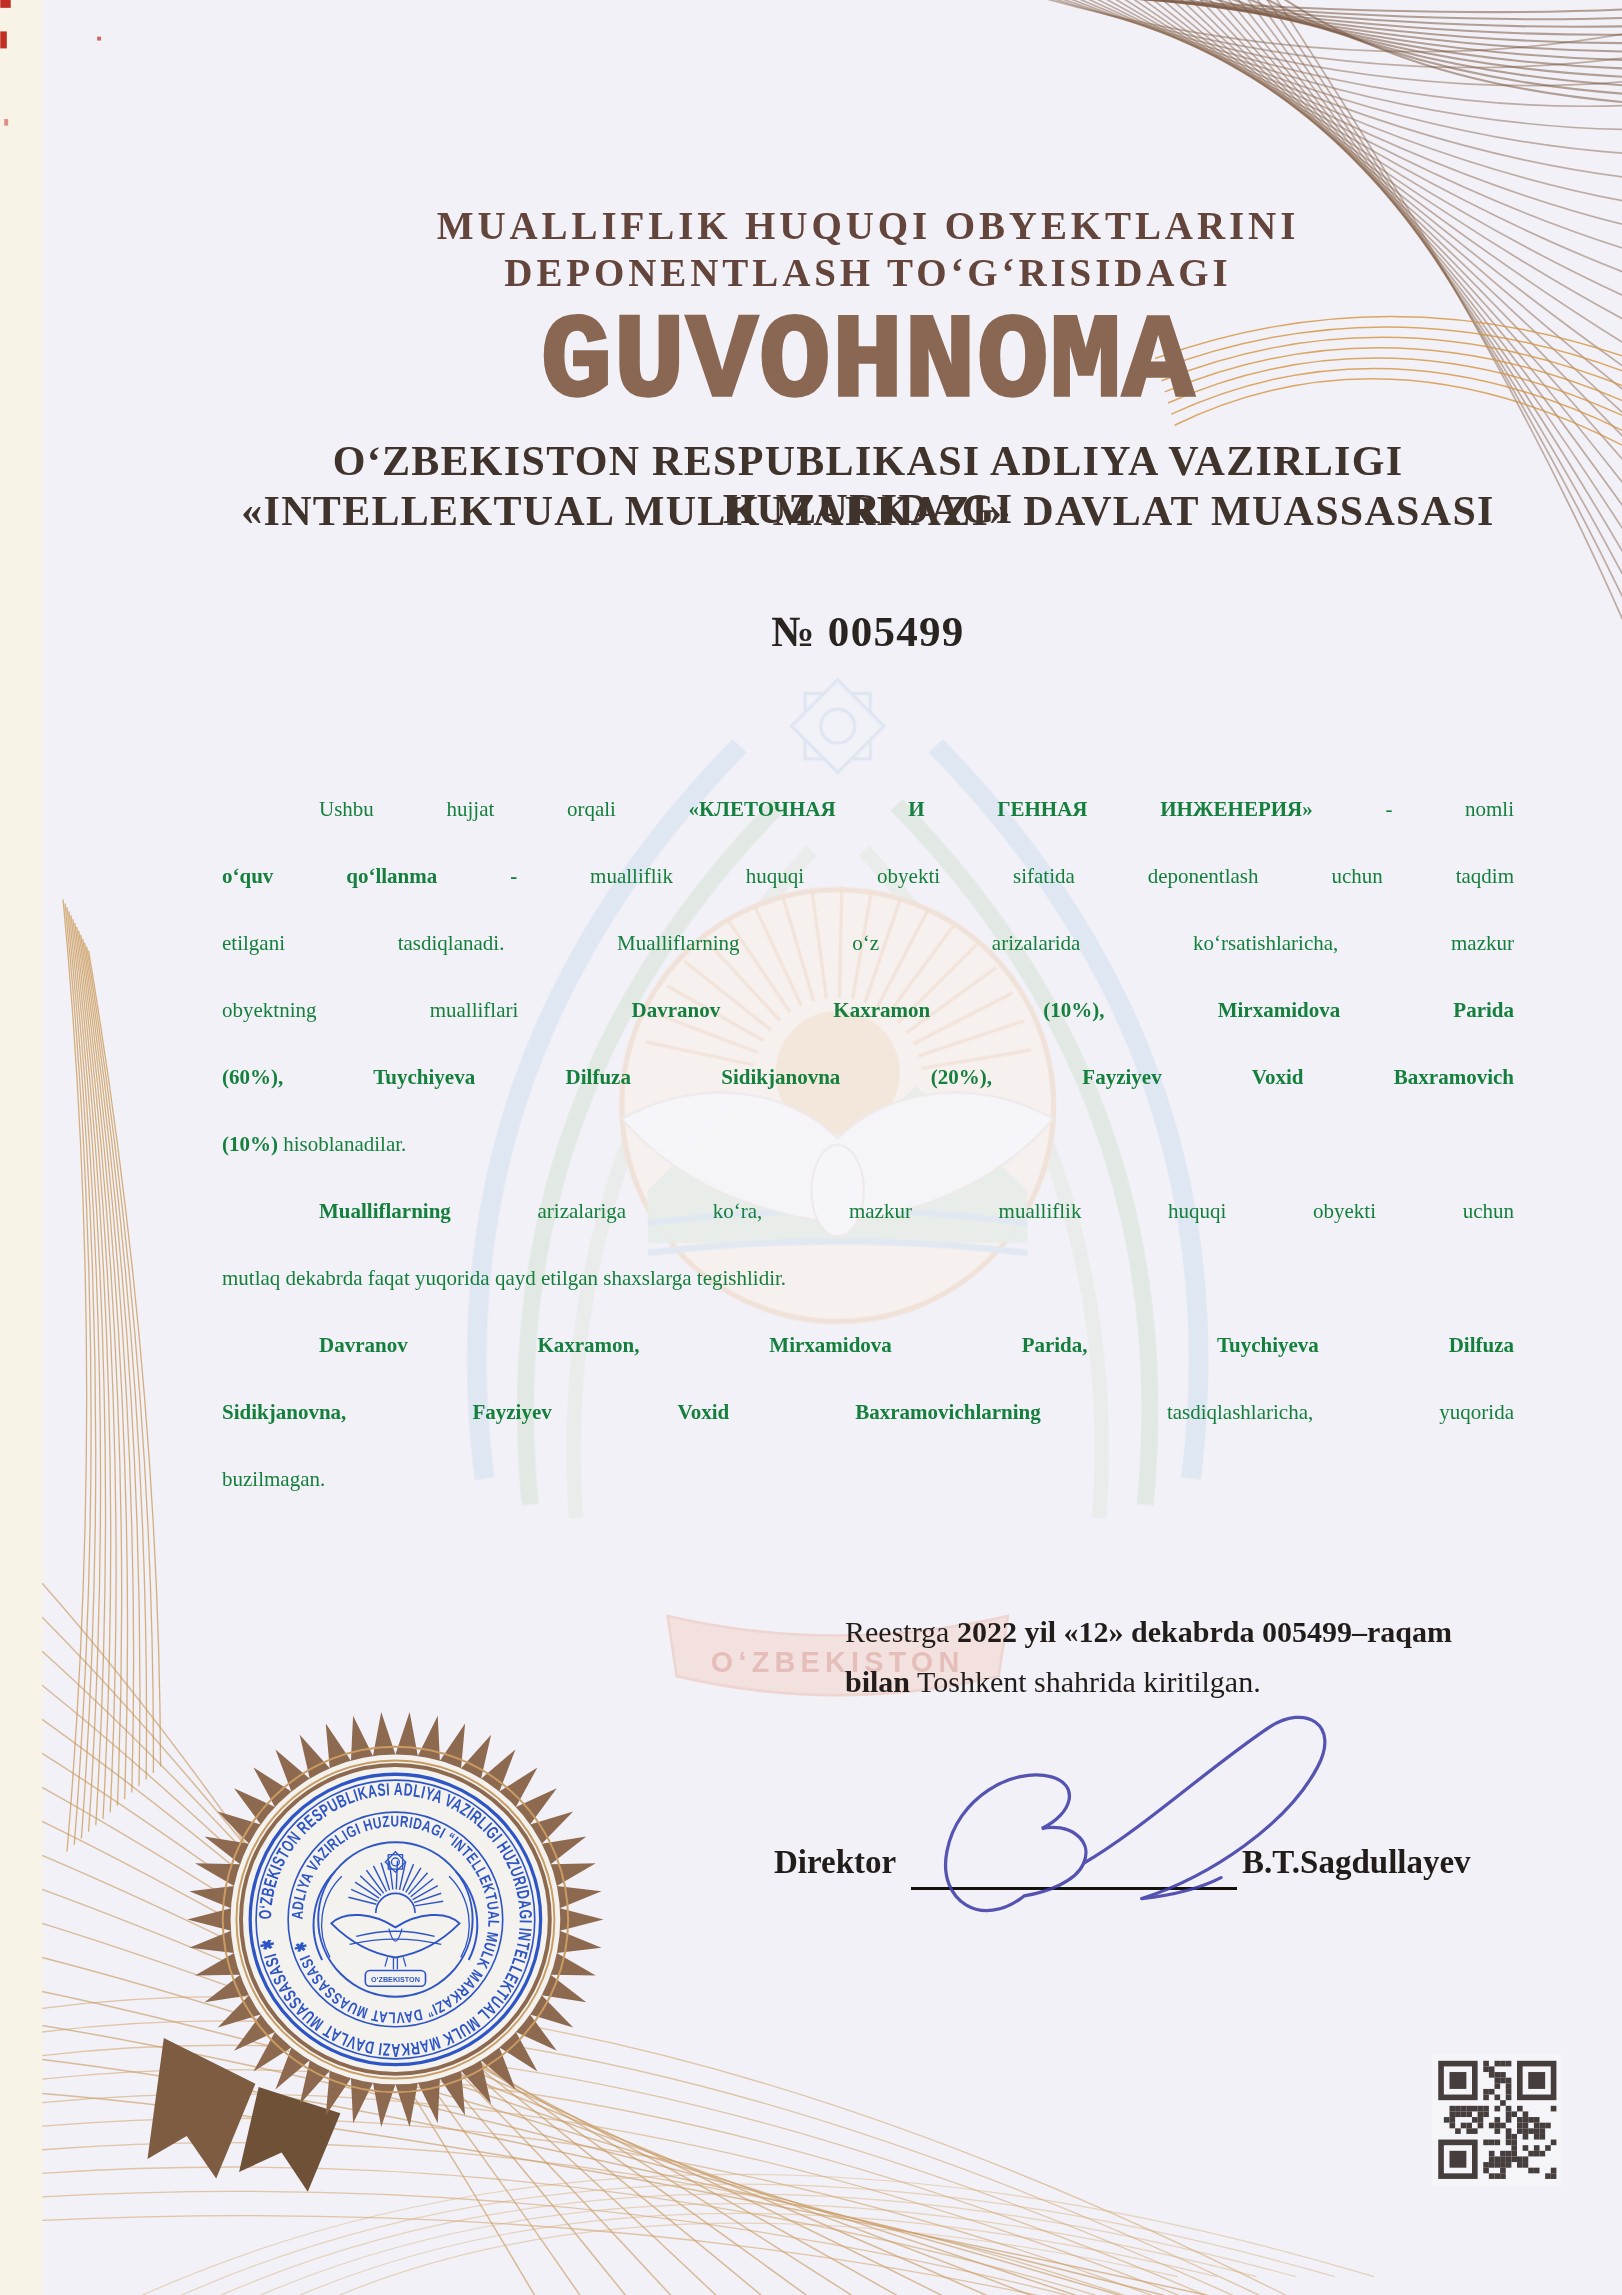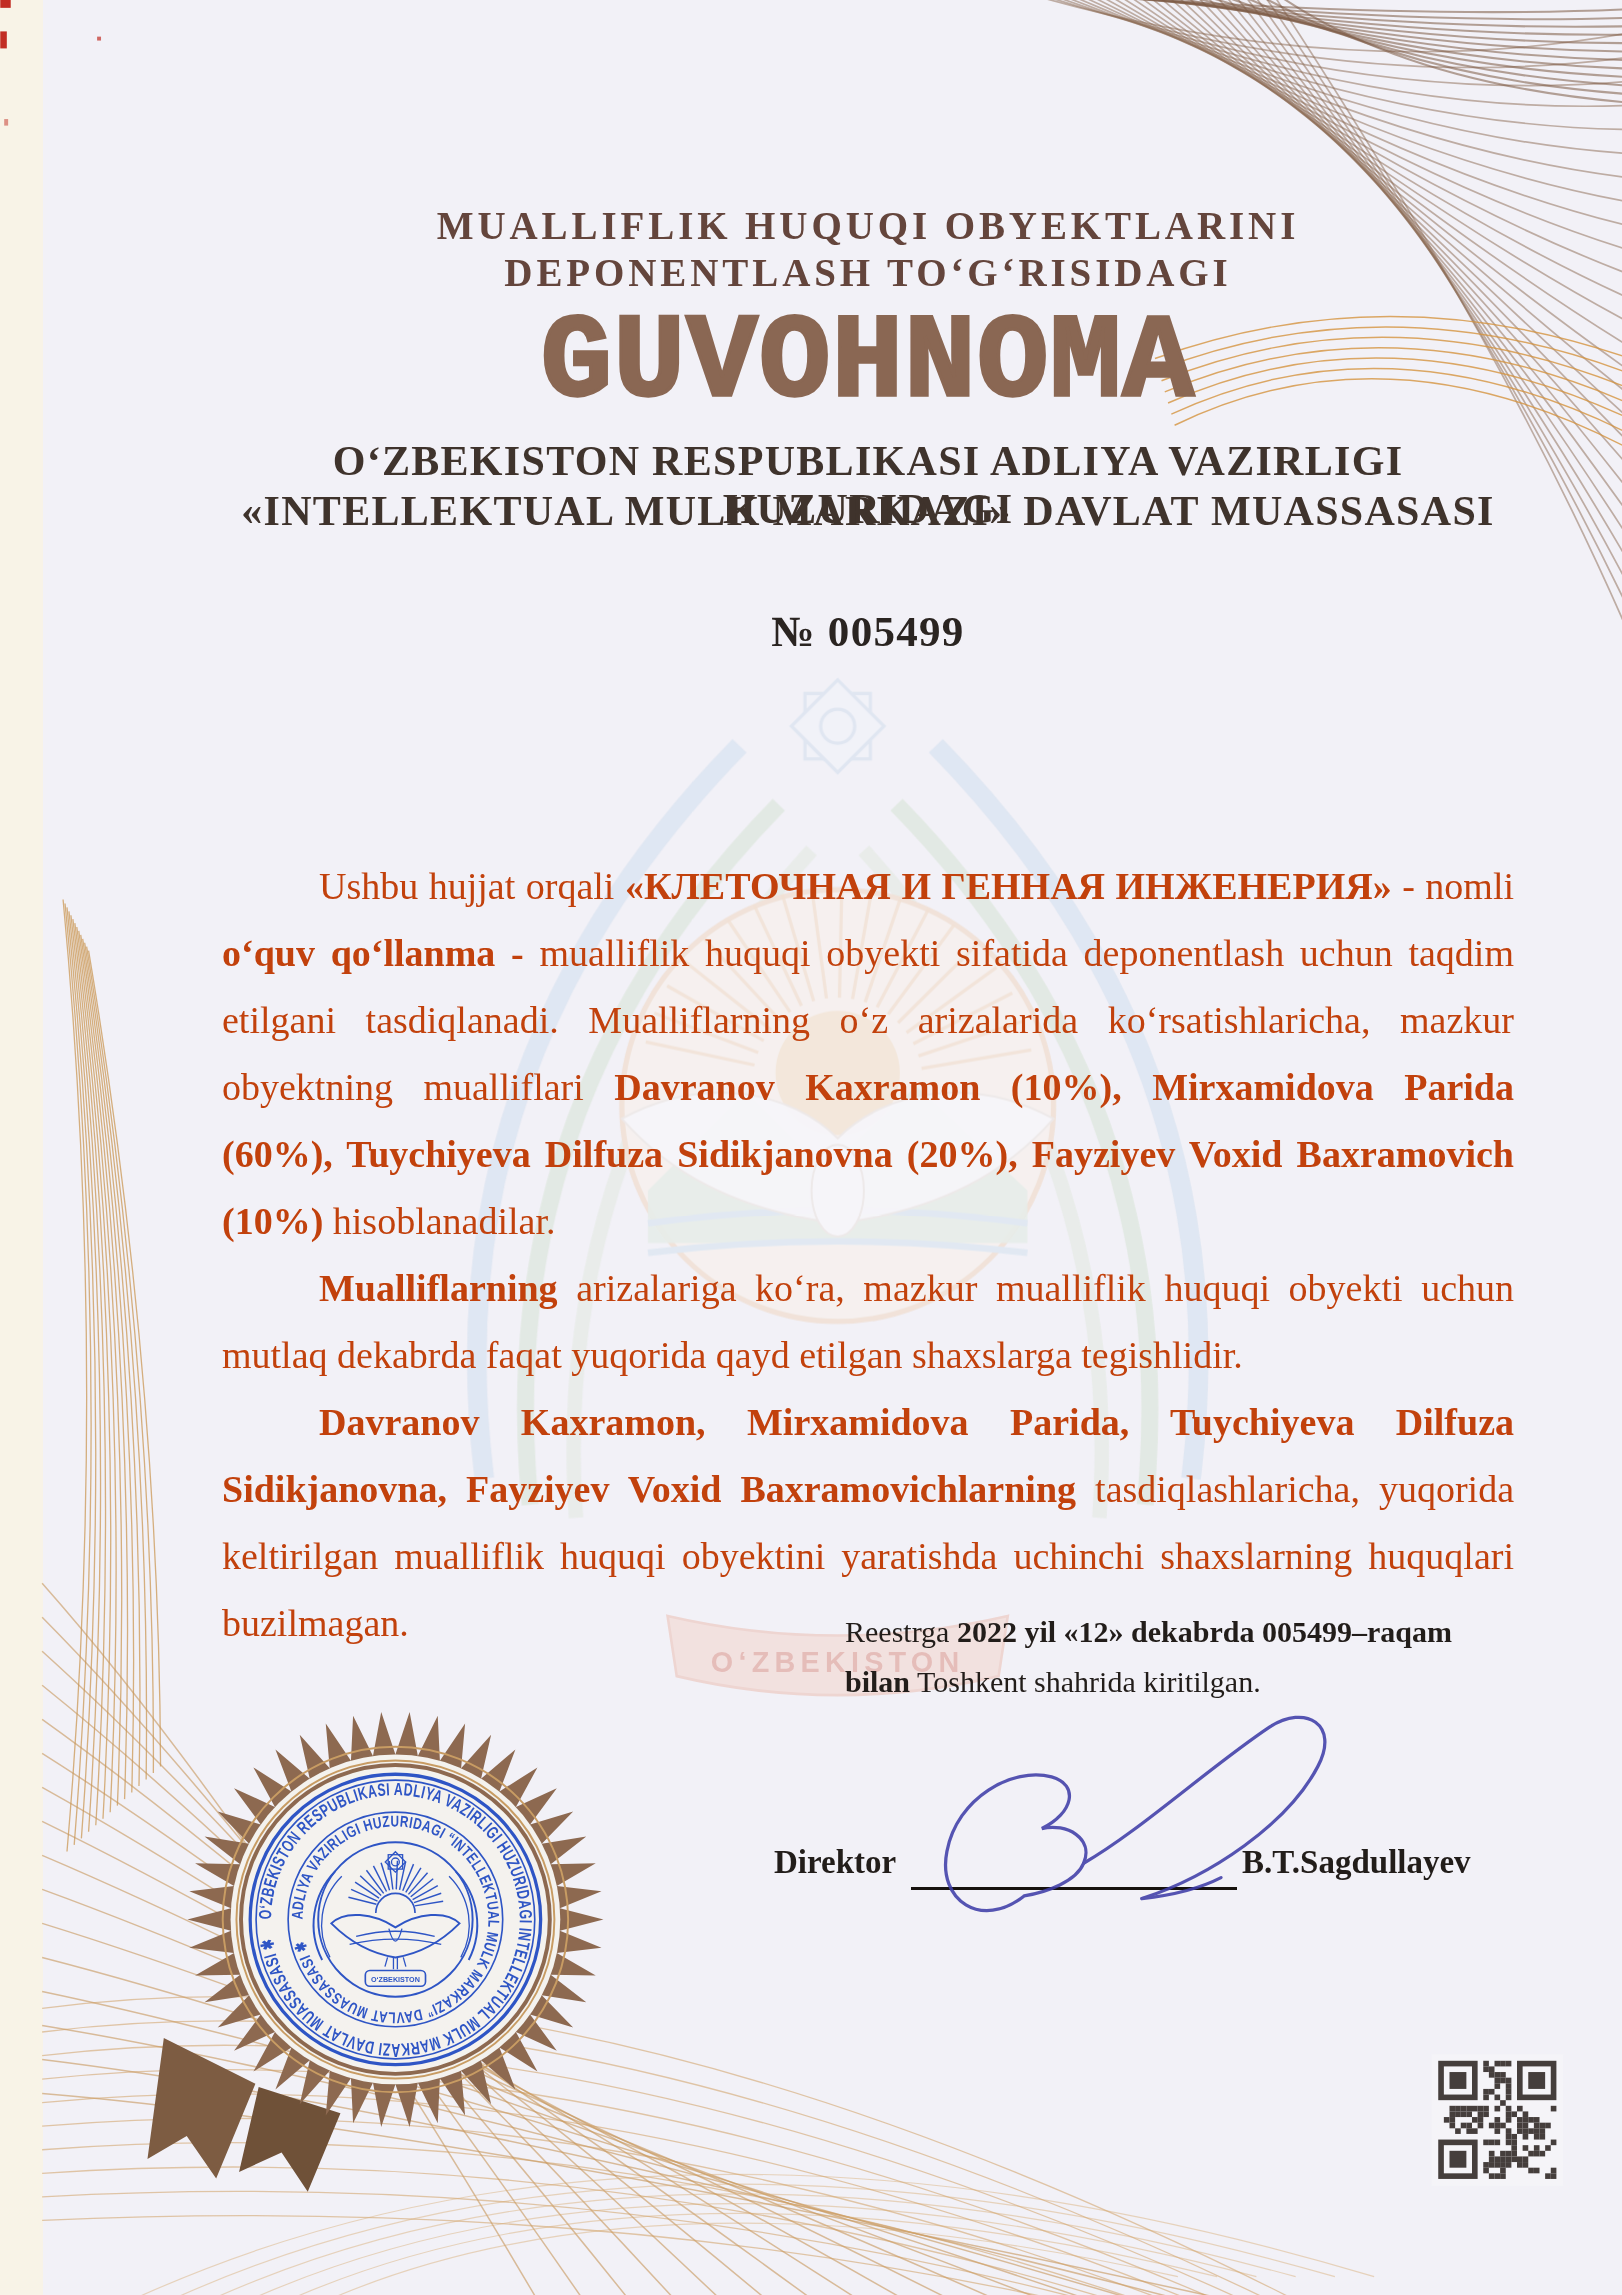--- a/index.html
+++ b/index.html
@@ -14,22 +14,22 @@
   .hdr{font-weight:bold;color:#64453c;font-size:39px;letter-spacing:3.9px;line-height:46px;}
   .hdr1{top:203px;}
   .hdr2{top:250px;text-align:center;}
   .title{top:302px;font-family:Liberation Mono, monospace;font-weight:700;
          font-size:119px;color:#8a6753;letter-spacing:1.3px;
          -webkit-text-stroke:3.3px #8a6753;line-height:124px;}
   .org{font-weight:bold;color:#3f332c;font-size:42px;letter-spacing:1.3px;line-height:48px;}
   .org1{top:437px;}
   .org2{top:487px;}
   .cert-no{top:607px;font-weight:bold;color:#2a2421;font-size:43px;letter-spacing:1.3px;}
-  .bodytext{position:absolute;left:222px;top:853px;width:1292px;
-            font-size:38px;color:#c2410c;line-height:67px;}
+  .bodytext{position:absolute;left:222px;top:776px;width:1292px;
+            font-size:21px;color:#15803d;line-height:67px;}
   .tline{text-align:justify;text-align-last:justify;height:67px;}
   .tline.last{text-align-last:left;}
   .tline.ind{padding-left:97px;}
   .b{font-weight:bold;}
   .reg{position:absolute;left:845px;top:1607px;width:681px;
        font-size:30px;color:#221d1a;line-height:50px;}
   .reg .tline{height:50px;text-align-last:left;}
   .siglabel{position:absolute;left:774px;top:1844px;font-size:33px;font-weight:bold;color:#221d1a;}
   .sigline{position:absolute;left:911px;top:1887px;width:326px;height:3.3px;background:#17120e;}
   .signame{position:absolute;left:1242px;top:1844px;font-size:33px;font-weight:bold;color:#221d1a;}
@@ -415,21 +415,20 @@
         <div class="tline ind"><span>Ushbu hujjat orqali </span><span class="b">«КЛЕТОЧНАЯ И ГЕННАЯ ИНЖЕНЕРИЯ»</span><span> - nomli</span></div>
         <div class="tline"><span class="b">o‘quv qo‘llanma -</span><span> mualliflik huquqi obyekti sifatida deponentlash uchun taqdim</span></div>
         <div class="tline"><span>etilgani tasdiqlanadi. Mualliflarning o‘z arizalarida ko‘rsatishlaricha, mazkur</span></div>
         <div class="tline"><span>obyektning mualliflari </span><span class="b">Davranov Kaxramon (10%), Mirxamidova Parida</span></div>
         <div class="tline"><span class="b">(60%), Tuychiyeva Dilfuza Sidikjanovna (20%), Fayziyev Voxid Baxramovich</span></div>
         <div class="tline last"><span class="b">(10%)</span><span> hisoblanadilar.</span></div>
         <div class="tline ind"><span class="b">Mualliflarning</span><span> arizalariga ko‘ra, mazkur mualliflik huquqi obyekti uchun</span></div>
         <div class="tline last"><span>mutlaq dekabrda faqat yuqorida qayd etilgan shaxslarga tegishlidir.</span></div>
         <div class="tline ind"><span class="b">Davranov Kaxramon, Mirxamidova Parida, Tuychiyeva Dilfuza</span></div>
         <div class="tline"><span class="b">Sidikjanovna, Fayziyev Voxid Baxramovichlarning</span><span> tasdiqlashlaricha, yuqorida</span></div>
-        <div class="tline"><span>keltirilgan mualliflik huquqi obyektini yaratishda uchinchi shaxslarning huquqlari</span></div>
         <div class="tline last"><span>buzilmagan.</span></div>
       </div>
 
     <div class="reg">
         <div class="tline last"><span>Reestrga </span><span class="b">2022 yil «12» dekabrda 005499–raqam</span></div>
         <div class="tline last"><span class="b">bilan</span><span> Toshkent shahrida kiritilgan.</span></div>
       </div>
 
     <div class="siglabel">Direktor</div>
     <div class="sigline"></div>

